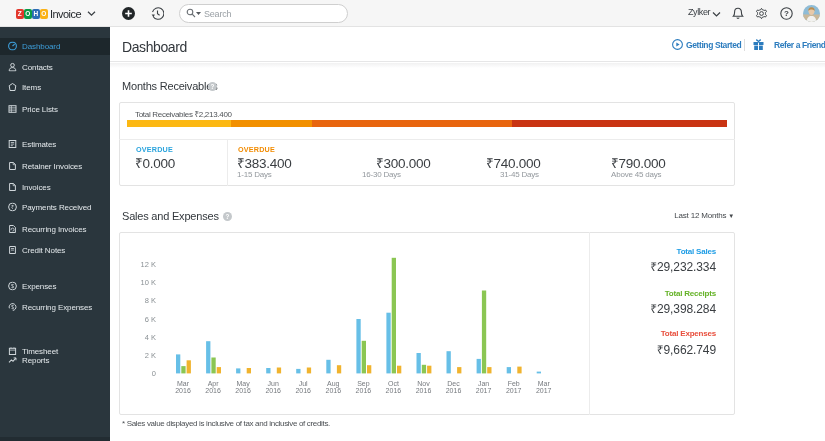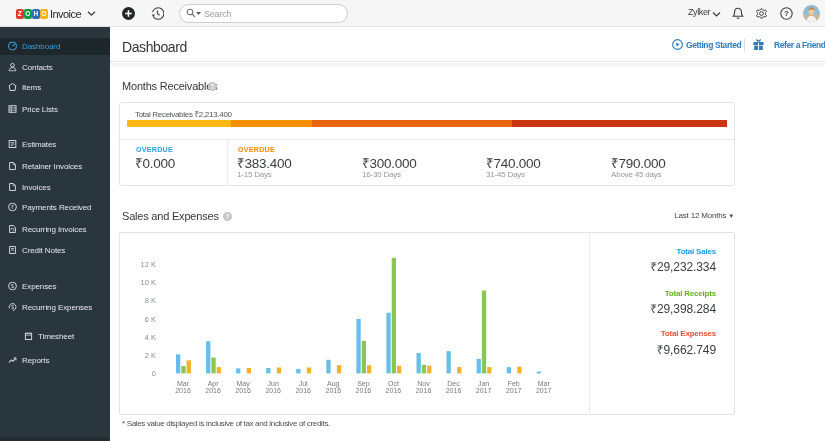--- a/index.html
+++ b/index.html
@@ -190,21 +190,21 @@
       </svg>
       <span class="txt">Expenses</span>
     </div>
     <div class="mi" style="top:271.3px;">
       <svg width="9" height="9" viewBox="0 0 9 9">
         <path d="M1.4 5.8 A3.4 3.4 0 1 1 4.8 7.9" fill="none" stroke="#cfd6da" stroke-width="1"></path>
         <text x="4.5" y="6.4" font-size="5" fill="#cfd6da" text-anchor="middle" font-family="Liberation Sans">$</text>
       </svg>
       <span class="txt">Recurring Expenses</span>
     </div>
-    <div class="mi" style="top:300px;margin-left:16px;">
+    <div class="mi" style="top:315px;">
       <svg width="9" height="9" viewBox="0 0 9 9">
         <rect x="1.4" y="1.8" width="6.2" height="6.2" fill="none" stroke="#cfd6da" stroke-width="1"></rect>
         <path d="M3 1.8 V0.8 M6 1.8 V0.8 M1.4 3.6 H7.6" stroke="#cfd6da" stroke-width="0.8"></path>
       </svg>
       <span class="txt">Timesheet</span>
     </div>
     <div class="mi" style="top:324.8px;">
       <svg width="9" height="9" viewBox="0 0 9 9">
         <path d="M1 6.8 L3.4 4.4 L5 5.8 L7.8 2.6" fill="none" stroke="#cfd6da" stroke-width="1.1"></path>
         <path d="M5.6 2.4 L8 2.4 L8 4.8" fill="none" stroke="#cfd6da" stroke-width="0.9"></path>
@@ -242,24 +242,24 @@
 <div class="seg" style="left:231px;width:81px;background:#f29000;"></div>
 <div class="seg" style="left:312px;width:200px;background:#e8650e;"></div>
 <div class="seg" style="left:512px;width:215px;background:#c93413;"></div>
 <div id="recv-div"></div>
 <div id="recv-vdiv"></div>
 <div class="lbl-cur" style="left:136px;color:#29a3dd;">OVERDUE</div>
 <div class="amt" style="left:135px;">₹0.000</div>
 <div class="lbl-cur" style="left:238px;color:#f28b00;">OVERDUE</div>
 <div class="amt" style="left:237px;">₹383.400</div>
 <div class="days" style="left:237px;">1-15 Days</div>
-<div class="amt" style="left:362px;">₹300.000</div>
+<div class="amt" style="left:376px;">₹300.000</div>
 <div class="days" style="left:362px;">16-30 Days</div>
 <div class="amt" style="left:486px;">₹740.000</div>
-<div class="days" style="left:486px;">31-45 Days</div>
+<div class="days" style="left:500px;">31-45 Days</div>
 <div class="amt" style="left:611px;">₹790.000</div>
 <div class="days" style="left:611px;">Above 45 days</div>
 
 <div class="sechead" style="top:210px;">Sales and Expenses</div>
 <svg class="abs" style="left:223px;top:212px;" width="9" height="9" viewBox="0 0 10 10">
   <circle cx="5" cy="5" r="5" fill="#c4c8cb"></circle>
   <text x="5" y="7.6" font-size="7" font-weight="bold" fill="#fff" text-anchor="middle" font-family="Liberation Sans">?</text>
 </svg>
 <div class="abs" style="right:91px;top:211px;font-size:8px;letter-spacing:-0.2px;color:#44484c;">Last 12 Months <span style="font-size:6px;">▼</span></div>
 

